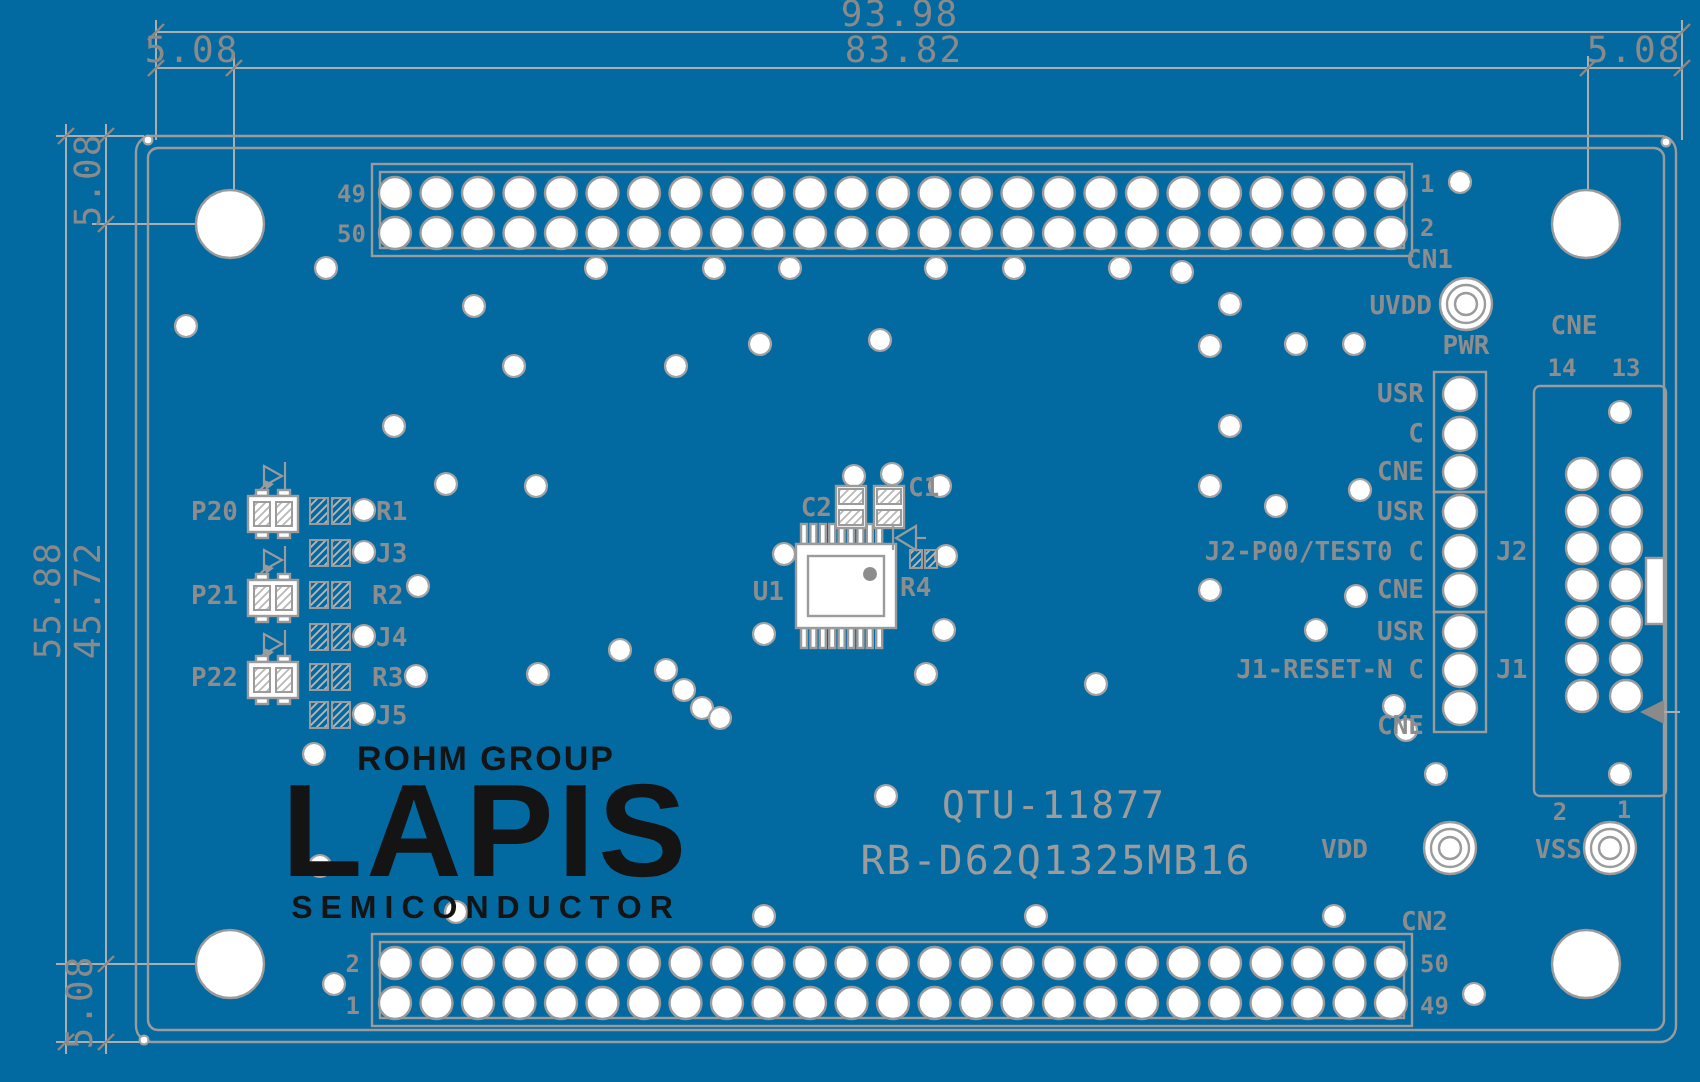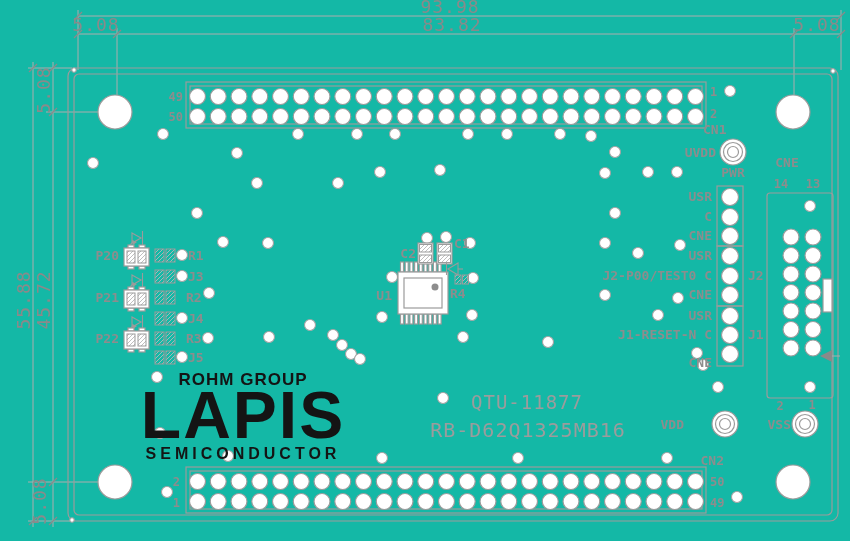--- a/index.html
+++ b/index.html
@@ -1,16 +1,16 @@
 <!DOCTYPE html>
 <html><head>
 <meta charset="utf-8">
 <style>
   html,body{margin:0;padding:0;background:#fff;}
-  .stage{position:relative;width:850px;height:541px;background:#14b8a6;overflow:hidden;
+  .stage{position:relative;width:850px;height:541px;background:#0369a1;overflow:hidden;
          font-family:"DejaVu Sans Mono",monospace;}
   svg{position:absolute;left:0;top:0;}
   
   .ln{stroke:#9b9b9b;stroke-width:1.2;fill:none;}
   .thin{stroke:#adadad;stroke-width:1;fill:none;}
   .tick{stroke:#8a8a8a;stroke-width:1.2;}
   .hole{fill:#ffffff;stroke:#9b9b9b;stroke-width:1.2;}
   .via{fill:#ffffff;stroke:#a3a3a3;stroke-width:1.1;}
   .pad{fill:url(#hatch);stroke:#9b9b9b;stroke-width:1;}
   .bodyw{fill:#ffffff;stroke:#9b9b9b;stroke-width:1.2;}

